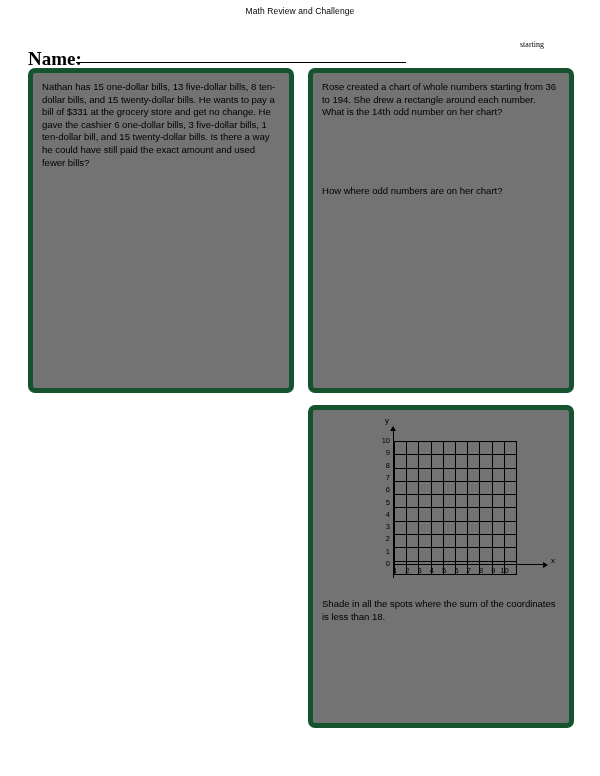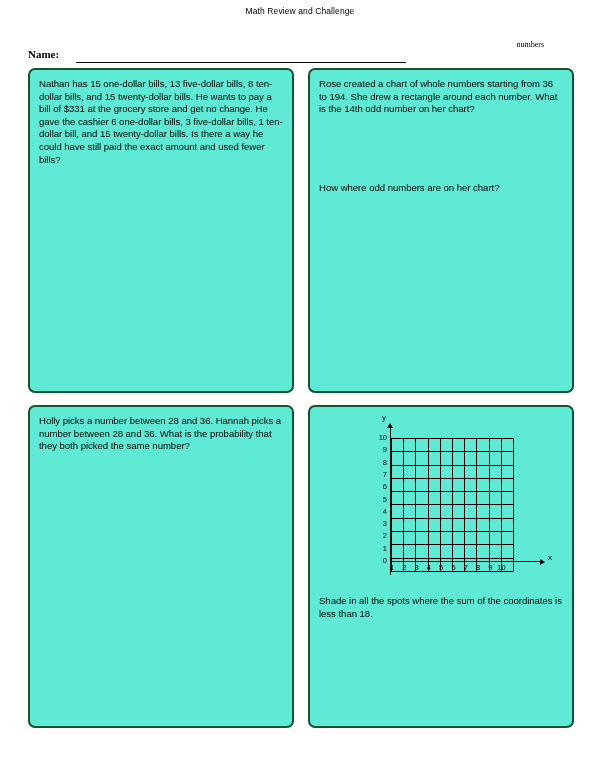--- a/index.html
+++ b/index.html
@@ -44,44 +44,44 @@
     left: 28px;
     width: 350px;
     height: 20px;
   }
   .name-label {
     position: absolute;
     left: 0;
     top: 0;
     font-family: "Liberation Serif", serif;
     font-weight: bold;
-    font-size: 11px;
+    font-size: 19px;
   }
   .name-line {
     position: absolute;
     left: 48px;
     top: 14px;
     width: 330px;
     border-bottom: 1px solid #000;
     height: 0;
   }
 
   .grid {
     position: absolute;
     top: 68px;
     left: 28px;
     width: 546px;
     height: 660px;
   }
   .qbox {
     position: absolute;
     box-sizing: border-box;
-    border: 2px solid #14532d;
+    border: 5px solid #14532d;
     border-radius: 7px;
-    background: #5eead4;
+    background: #737373;
     overflow: hidden;
   }
   .qbox.c1 { left: 0; width: 266px; }
   .qbox.c2 { left: 280px; width: 266px; }
   .qbox.r1 { top: 0; height: 325px; }
   .qbox.r2 { top: 337px; height: 323px; }
 
   .qtext {
     padding: 8px 9px 0 9px;
     font-family: "Liberation Sans", sans-serif;
@@ -199,42 +199,39 @@
     line-height: 8px;
     font-family: "Liberation Sans", sans-serif;
   }
 </style>
 </head>
 <body>
 
 <div class="page">
 
   <div class="doc-title">Math Review and Challenge</div>
-  <div class="brand">numbers</div>
+  <div class="brand">starting</div>
 
   <div class="name-row">
     <span class="name-label">Name:</span>
     <span class="name-line"></span>
   </div>
 
   <div class="grid">
 
     <div class="qbox c1 r1">
       <div class="qtext">Nathan has 15 one-dollar bills, 13 five-dollar bills, 8 ten-dollar bills, and 15 twenty-dollar bills. He wants to pay a bill of $331 at the grocery store and get no change. He gave the cashier 6 one-dollar bills, 3 five-dollar bills, 1 ten-dollar bill, and 15 twenty-dollar bills. Is there a way he could have still paid the exact amount and used fewer bills?</div>
     </div>
 
     <div class="qbox c2 r1">
       <div class="qtext">Rose created a chart of whole numbers starting from 36 to 194. She drew a rectangle around each number. What is the 14th odd number on her chart?</div>
       <div class="spacer-a"></div>
       <div class="qtext second">How where odd numbers are on her chart?</div>
     </div>
 
-    <div class="qbox c1 r2">
-      <div class="qtext">Holly picks a number between 28 and 36. Hannah picks a number between 28 and 36. What is the probability that they both picked the same number?</div>
-    </div>
 
     <div class="qbox c2 r2">
       <div class="plane-wrap">
         <div class="plane">
           <div class="axis-v"></div>
           <div class="arrow-up"></div>
           <div class="axis-h"></div>
           <div class="arrow-right"></div>
           <div class="axis-label label-y">y</div>
           <div class="axis-label label-x">x</div>

